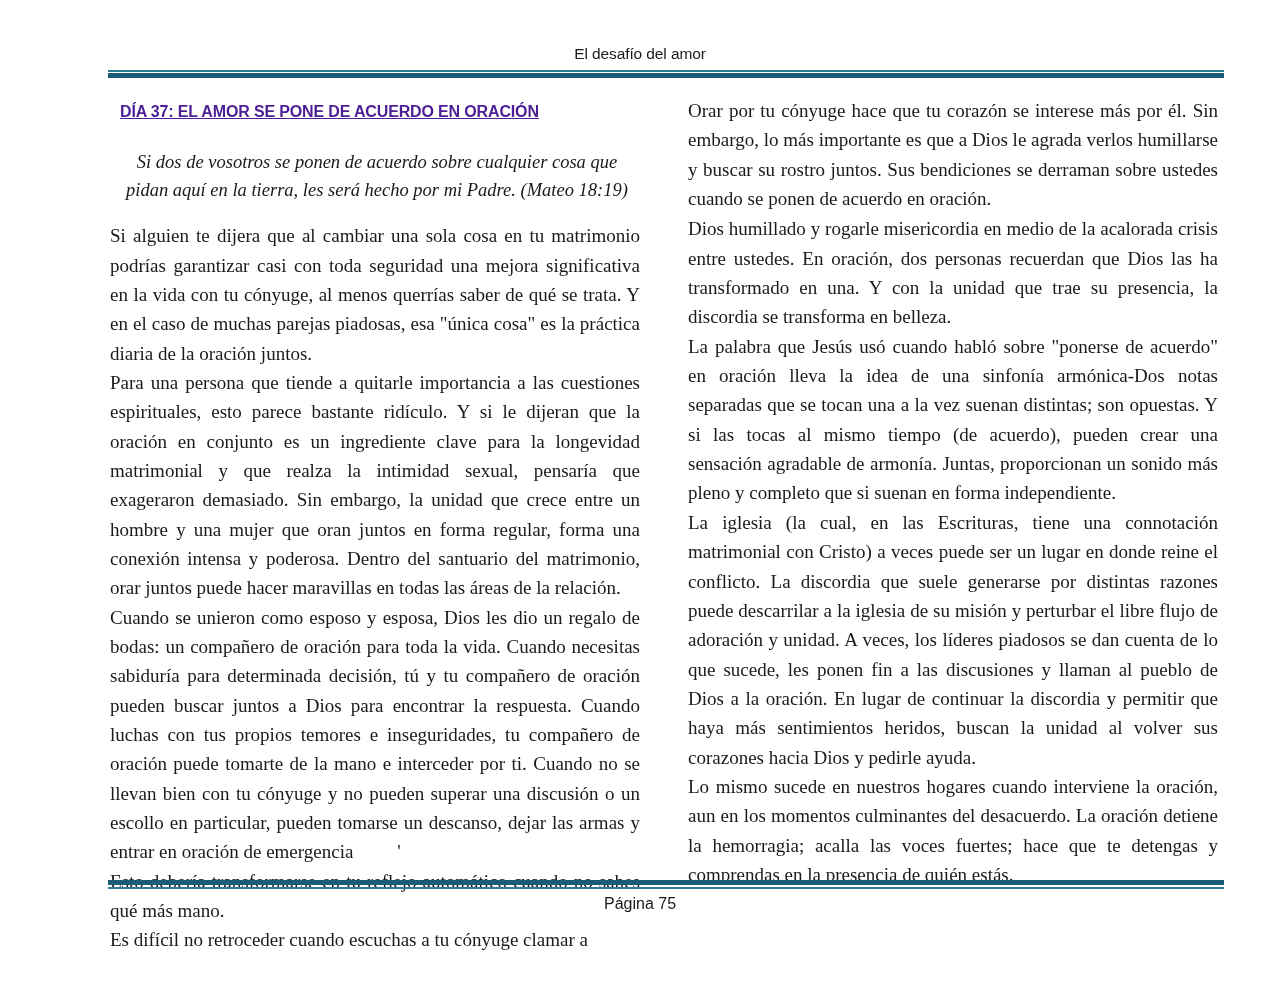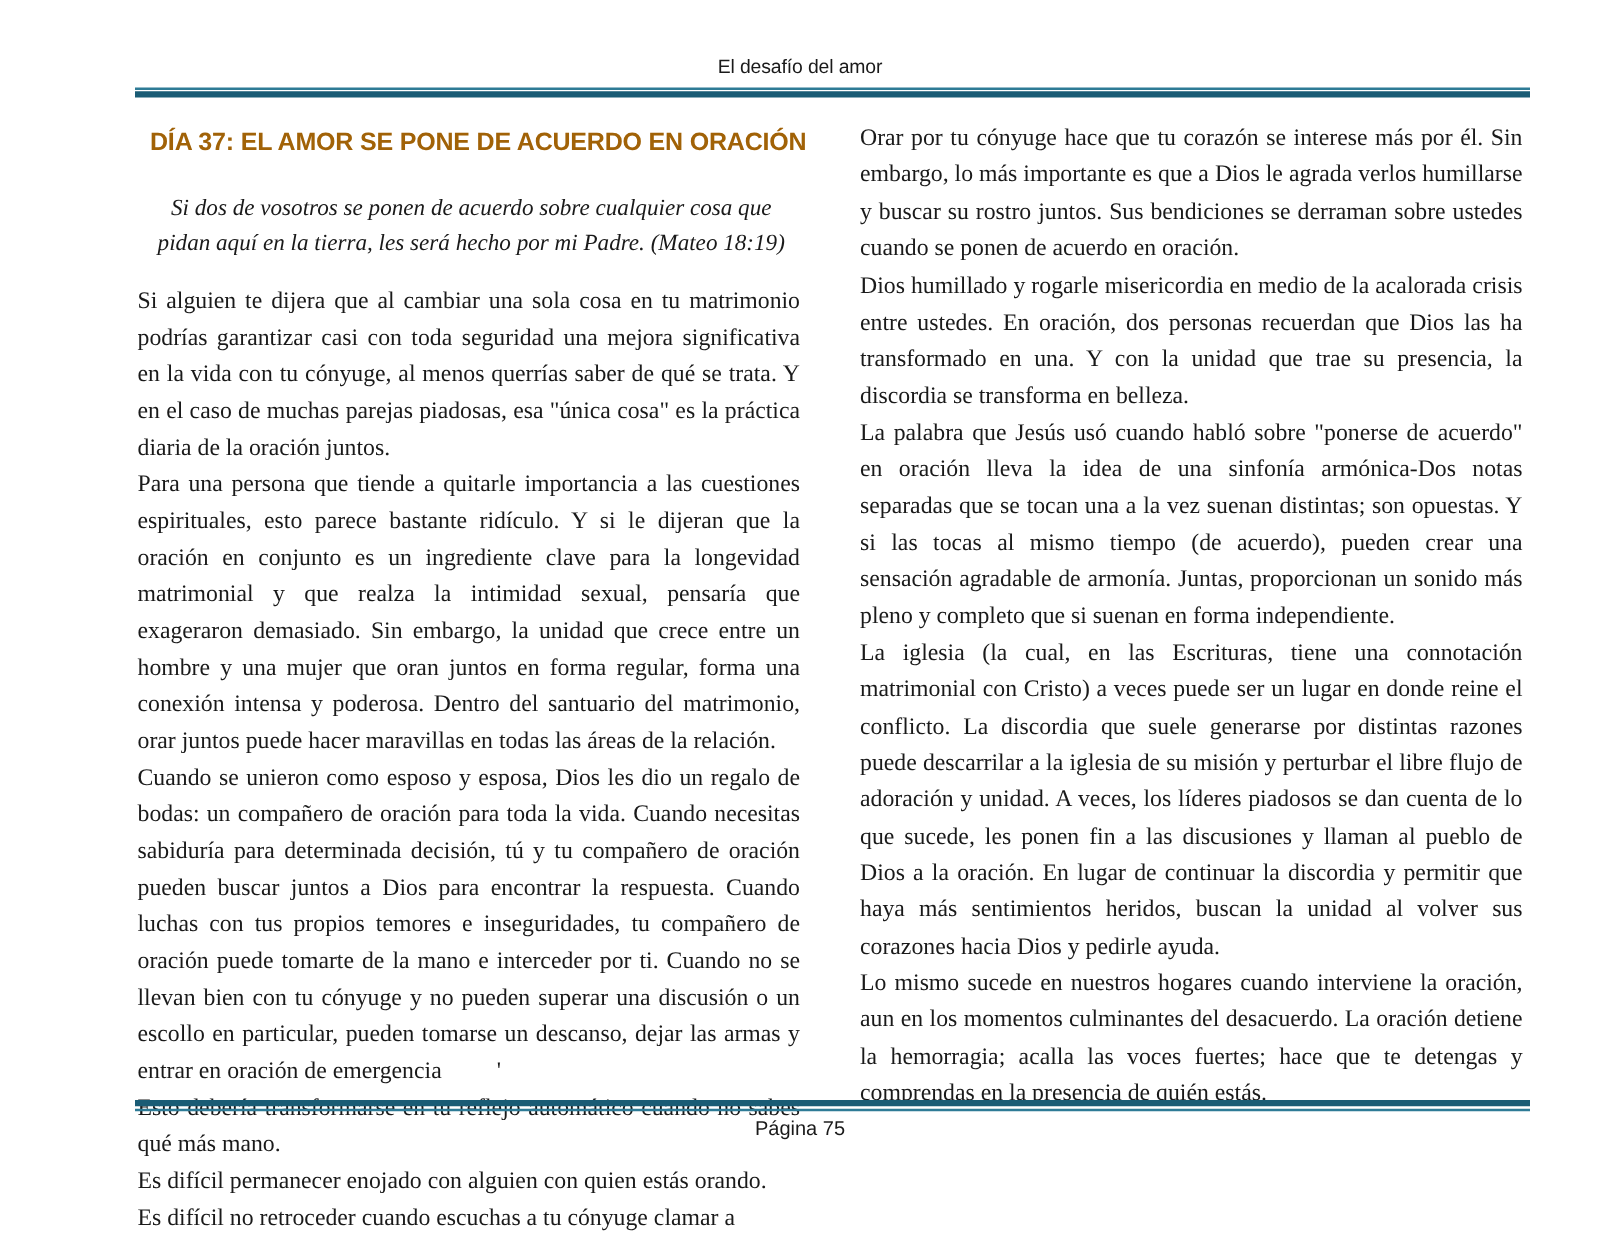--- a/index.html
+++ b/index.html
@@ -71,26 +71,27 @@
     position: absolute;
     top: 0;
     width: 530px;
   }
   .col-left  { left: 0px; }
   .col-right { left: 578px; }
 
   .chapter-title {
     font-family: "Liberation Sans", sans-serif;
     font-weight: bold;
-    font-size: 20px;
-    color: #a16207;
+    font-size: 16px;
+    color: #4c1d95;
     letter-spacing: -0.15px;
     line-height: 1.25;
     margin: 6px 0 0 10px;
     white-space: nowrap;
+    text-decoration: underline;
   }
 
   .epigraph {
     font-style: italic;
     font-size: 18.5px;
     line-height: 1.52;
     text-align: center;
     margin: 26px 10px 17px 14px;
   }
 
@@ -169,21 +170,20 @@
 
       <div class="epigraph">
         <span>Si dos de vosotros se ponen de acuerdo sobre cualquier cosa que</span>
         <span>pidan aquí en la tierra, les será hecho por mi Padre. (Mateo 18:19)</span>
       </div>
 
       <p class="body first">Si alguien te dijera que al cambiar una sola cosa en tu matrimonio podrías garantizar casi con toda seguridad una mejora significativa en la vida con tu cónyuge, al menos querrías saber de qué se trata. Y en el caso de muchas parejas piadosas, esa "única cosa" es la práctica diaria de la oración juntos.</p>
       <p class="body">Para una persona que tiende a quitarle importancia a las cuestiones espirituales, esto parece bastante ridículo. Y si le dijeran que la oración en conjunto es un ingrediente clave para la longevidad matrimonial y que realza la intimidad sexual, pensaría que exageraron demasiado. Sin embargo, la unidad que crece entre un hombre y una mujer que oran juntos en forma regular, forma una conexión intensa y poderosa. Dentro del santuario del matrimonio, orar juntos puede hacer maravillas en todas las áreas de la relación.</p>
       <p class="body"><span>Cuando se unieron como esposo y esposa, Dios les dio un regalo de bodas: un compañero de oración para toda la vida. Cuando necesitas sabiduría para determinada decisión, tú y tu compañero de oración pueden buscar juntos a Dios para encontrar la respuesta. Cuando luchas con tus propios temores e inseguridades, tu compañero de oración puede tomarte de la mano e interceder por ti. Cuando no se llevan bien con tu cónyuge y no pueden superar una discusión o un escollo en particular, pueden tomarse un descanso, dejar las armas y entrar en oración de emergencia</span><span class="stray-apos">'</span></p>
       <p class="body">Esto debería transformarse en tu reflejo automático cuando no sabes qué más mano.</p>
-      <p class="body">Es difícil permanecer enojado con alguien con quien estás orando.</p>
       <p class="body">Es difícil no retroceder cuando escuchas a tu cónyuge clamar a</p>
     </div>
 
     <div class="col col-right">
       <p class="body">Orar por tu cónyuge hace que tu corazón se interese más por él. Sin embargo, lo más importante es que a Dios le agrada verlos humillarse y buscar su rostro juntos. Sus bendiciones se derraman sobre ustedes cuando se ponen de acuerdo en oración.</p>
       <p class="body first">Dios humillado y rogarle misericordia en medio de la acalorada crisis entre ustedes. En oración, dos personas recuerdan que Dios las ha transformado en una. Y con la unidad que trae su presencia, la discordia se transforma en belleza.</p>
       <p class="body">La palabra que Jesús usó cuando habló sobre "ponerse de acuerdo" en oración lleva la idea de una sinfonía armónica-Dos notas separadas que se tocan una a la vez suenan distintas; son opuestas. Y si las tocas al mismo tiempo (de acuerdo), pueden crear una sensación agradable de armonía. Juntas, proporcionan un sonido más pleno y completo que si suenan en forma independiente.</p>
       <p class="body">La iglesia (la cual, en las Escrituras, tiene una connotación matrimonial con Cristo) a veces puede ser un lugar en donde reine el conflicto. La discordia que suele generarse por distintas razones puede descarrilar a la iglesia de su misión y perturbar el libre flujo de adoración y unidad. A veces, los líderes piadosos se dan cuenta de lo que sucede, les ponen fin a las discusiones y llaman al pueblo de Dios a la oración. En lugar de continuar la discordia y permitir que haya más sentimientos heridos, buscan la unidad al volver sus corazones hacia Dios y pedirle ayuda.</p>
       <p class="body">Lo mismo sucede en nuestros hogares cuando interviene la oración, aun en los momentos culminantes del desacuerdo. La oración detiene la hemorragia; acalla las voces fuertes; hace que te detengas y comprendas en la presencia de quién estás.</p>
     </div>

